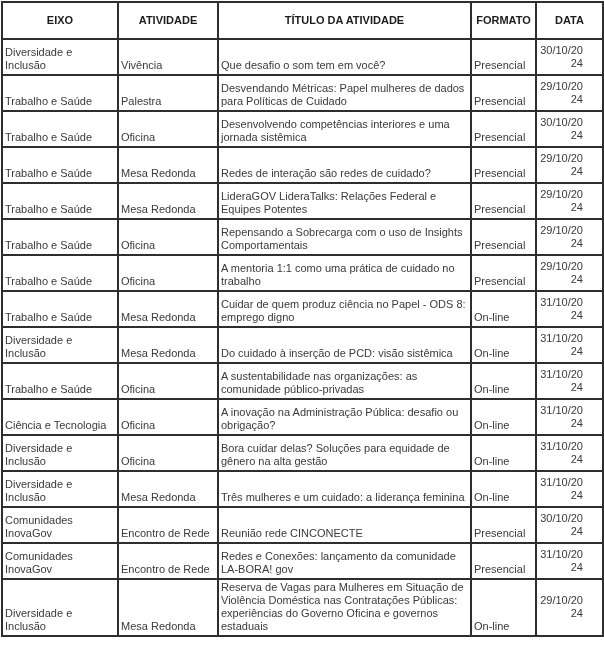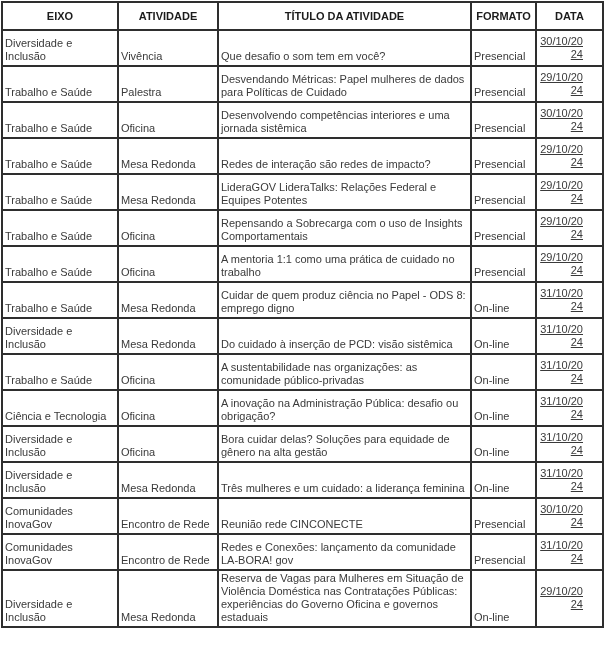--- a/index.html
+++ b/index.html
@@ -27,40 +27,39 @@
     background: var(--color-bg);
   }
   table.events th,
   table.events td {
     border: 2px solid var(--color-border);
     font-size: 11px;
     line-height: 13px;
     overflow: hidden;
   }
   table.events th {
-    height: 28px;
+    height: 37px;
     font-weight: bold;
     text-align: center;
     vertical-align: middle;
     color: var(--color-header-text);
     padding: 2px 1px;
   }
   table.events td {
     height: 36px;
     vertical-align: bottom;
     text-align: left;
     color: var(--color-text);
     padding: 1px 2px 2px 2px;
     word-wrap: break-word;
   }
   table.events td.c-data {
     vertical-align: middle;
     text-align: right;
     padding-right: 19px;
-    text-decoration: underline;
   }
   col.w-eixo      { width: 116px; }
   col.w-atividade { width: 100px; }
   col.w-titulo    { width: 253px; }
   col.w-formato   { width: 65px; }
   col.w-data      { width: 67px; }
 </style>
 </head>
 <body>
 
@@ -99,21 +98,21 @@
       <tr>
     <td class="c-eixo">Trabalho e Saúde</td>
     <td class="c-atividade">Oficina</td>
     <td class="c-titulo">Desenvolvendo competências interiores e uma jornada sistêmica</td>
     <td class="c-formato">Presencial</td>
     <td class="c-data">30/10/2024</td>
   </tr>
       <tr>
     <td class="c-eixo">Trabalho e Saúde</td>
     <td class="c-atividade">Mesa Redonda</td>
-    <td class="c-titulo">Redes de interação são redes de impacto?</td>
+    <td class="c-titulo">Redes de interação são redes de cuidado?</td>
     <td class="c-formato">Presencial</td>
     <td class="c-data">29/10/2024</td>
   </tr>
       <tr>
     <td class="c-eixo">Trabalho e Saúde</td>
     <td class="c-atividade">Mesa Redonda</td>
     <td class="c-titulo">LideraGOV LideraTalks: Relações Federal e Equipes Potentes</td>
     <td class="c-formato">Presencial</td>
     <td class="c-data">29/10/2024</td>
   </tr>

